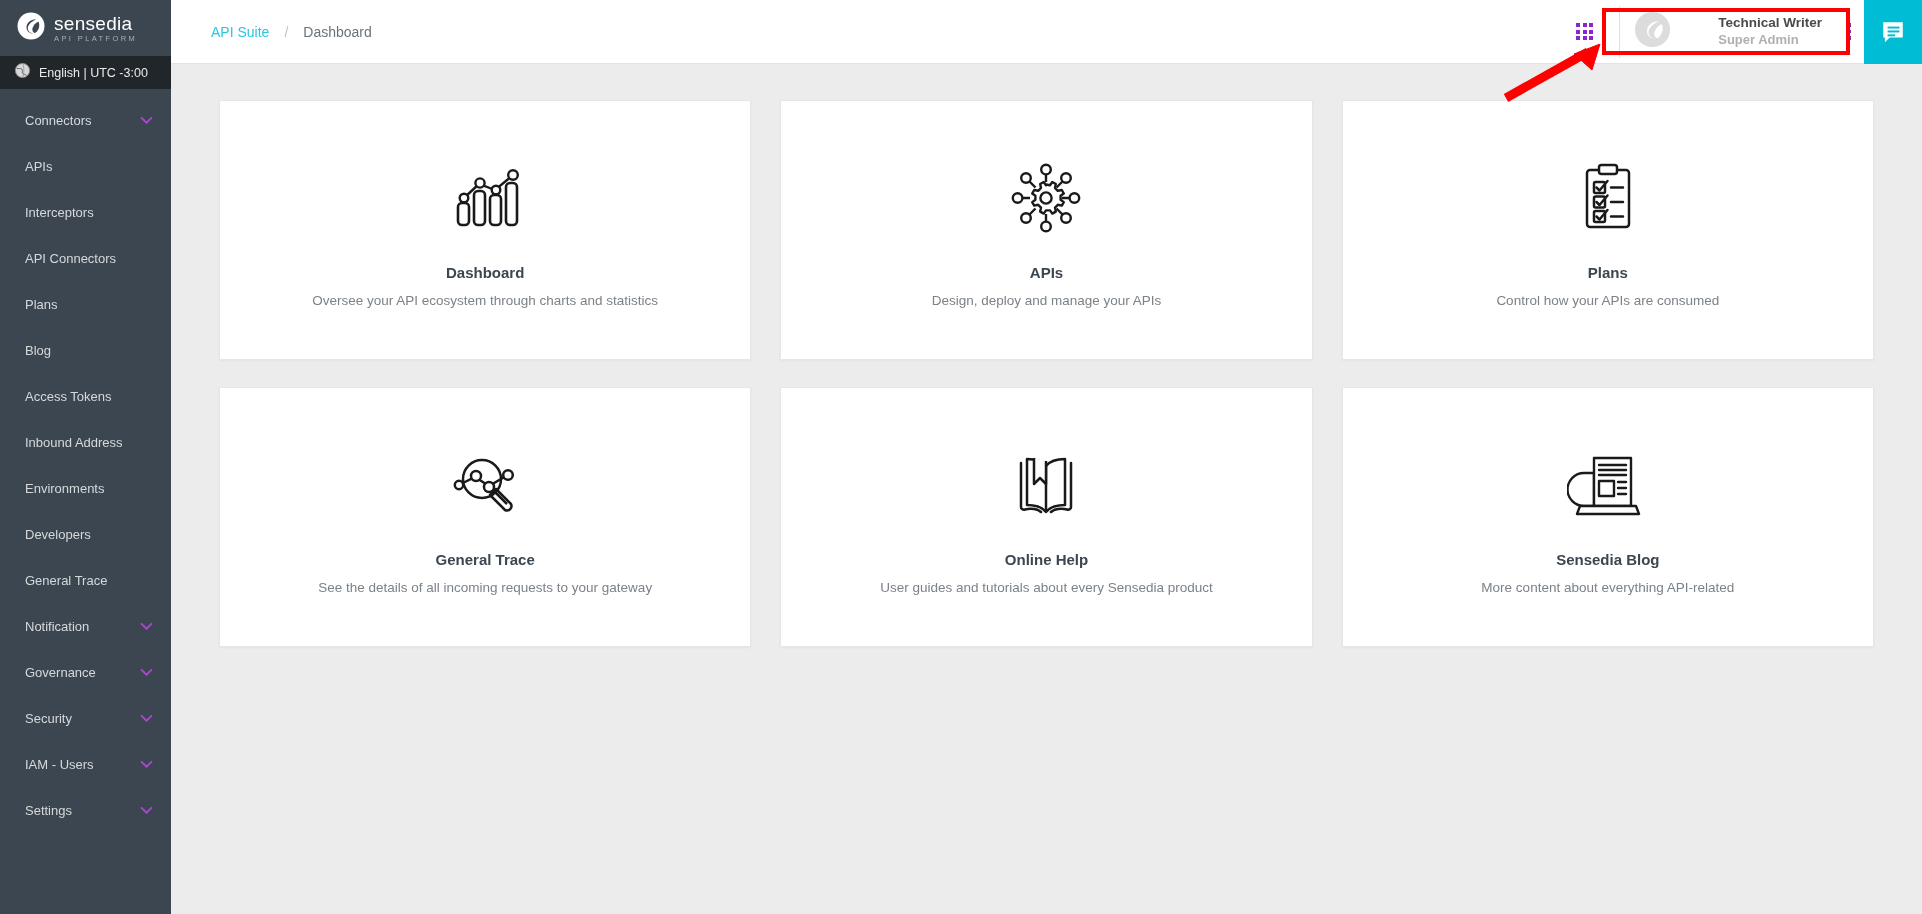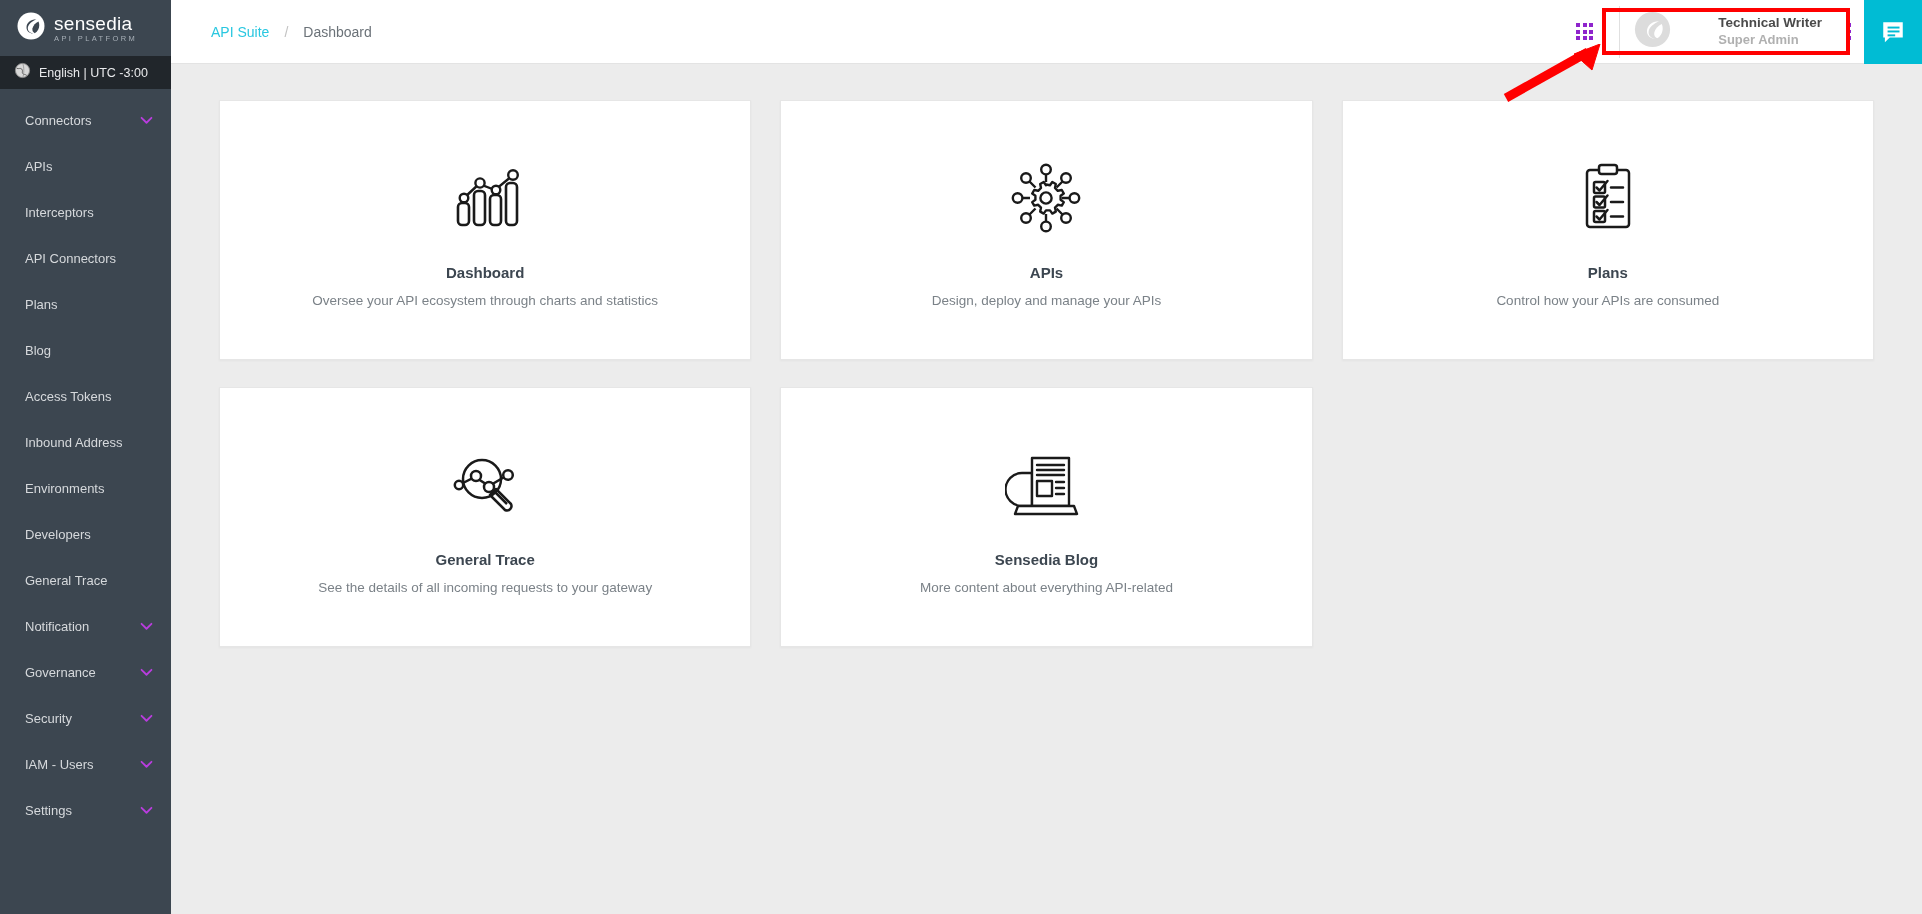--- a/index.html
+++ b/index.html
@@ -466,20 +466,35 @@
                 <circle cx="32" cy="32" r="5" fill="#fff"></circle>
                 <circle cx="45" cy="43" r="5" fill="#fff"></circle>
                 <circle cx="64" cy="31" r="4.8" fill="#fff"></circle>
               </g>
             </svg>
           </div>
           <div class="card-title">General Trace</div>
           <div class="card-desc">See the details of all incoming requests to your gateway</div>
         </div>
 
+        <div class="card">
+          <div class="card-icon">
+            <svg width="82" height="82" viewBox="0 0 82 82">
+              <g fill="none" stroke="#1a1a1a" stroke-width="2.5" stroke-linejoin="round">
+                <path d="M41 22 C37 17 30 15 22 15 V61 C30 61 37 63 41 68 C45 63 52 61 60 61 V15 C52 15 45 17 41 22 Z" fill="#fff"></path>
+                <path d="M41 22 V68"></path>
+                <path d="M16 19 V63 C16 65 18 66 20 65.5 C26 64 33 65 36 68" stroke-linecap="round"></path>
+                <path d="M66 19 V63 C66 65 64 66 62 65.5 C56 64 49 65 46 68" stroke-linecap="round"></path>
+                <path d="M29 14 V40 L35 34 L41 40 V17" fill="#fff"></path>
+              </g>
+            </svg>
+          </div>
+          <div class="card-title">Online Help</div>
+          <div class="card-desc">User guides and tutorials about every Sensedia product</div>
+        </div>
 
         <div class="card">
           <div class="card-icon">
             <svg width="82" height="82" viewBox="0 0 82 82">
               <g fill="none" stroke="#1a1a1a" stroke-width="2.4" stroke-linejoin="round">
                 <path d="M17 29 H27 V62 H17 A4 4 0 0 1 17 29 Z" fill="#fff"></path>
                 <rect x="27" y="14" width="37" height="48" fill="#fff"></rect>
                 <path d="M13 62 H69 L72 70 H10 Z" fill="#fff"></path>
                 <path d="M32 21 H59 M32 26 H59 M32 31 H59" stroke-linecap="round"></path>
                 <rect x="32" y="37" width="15" height="15"></rect>

